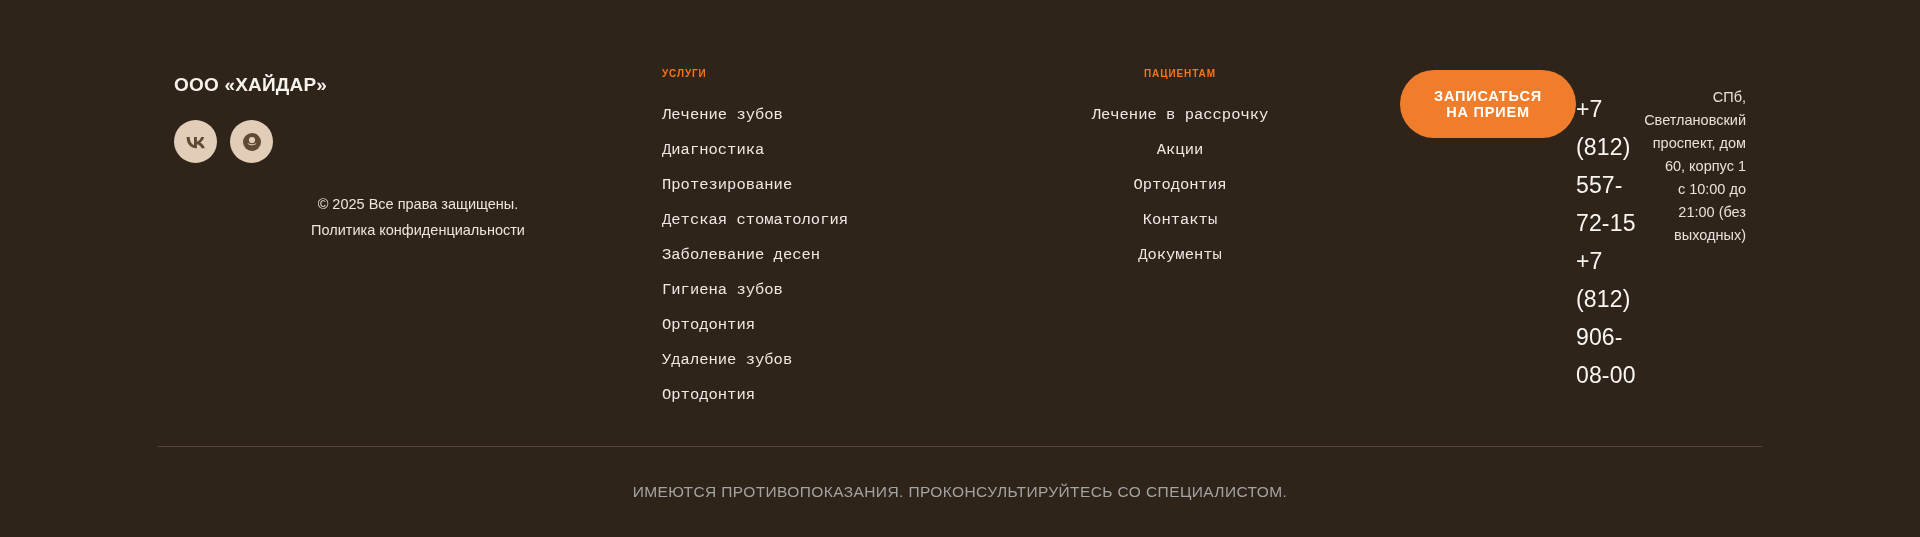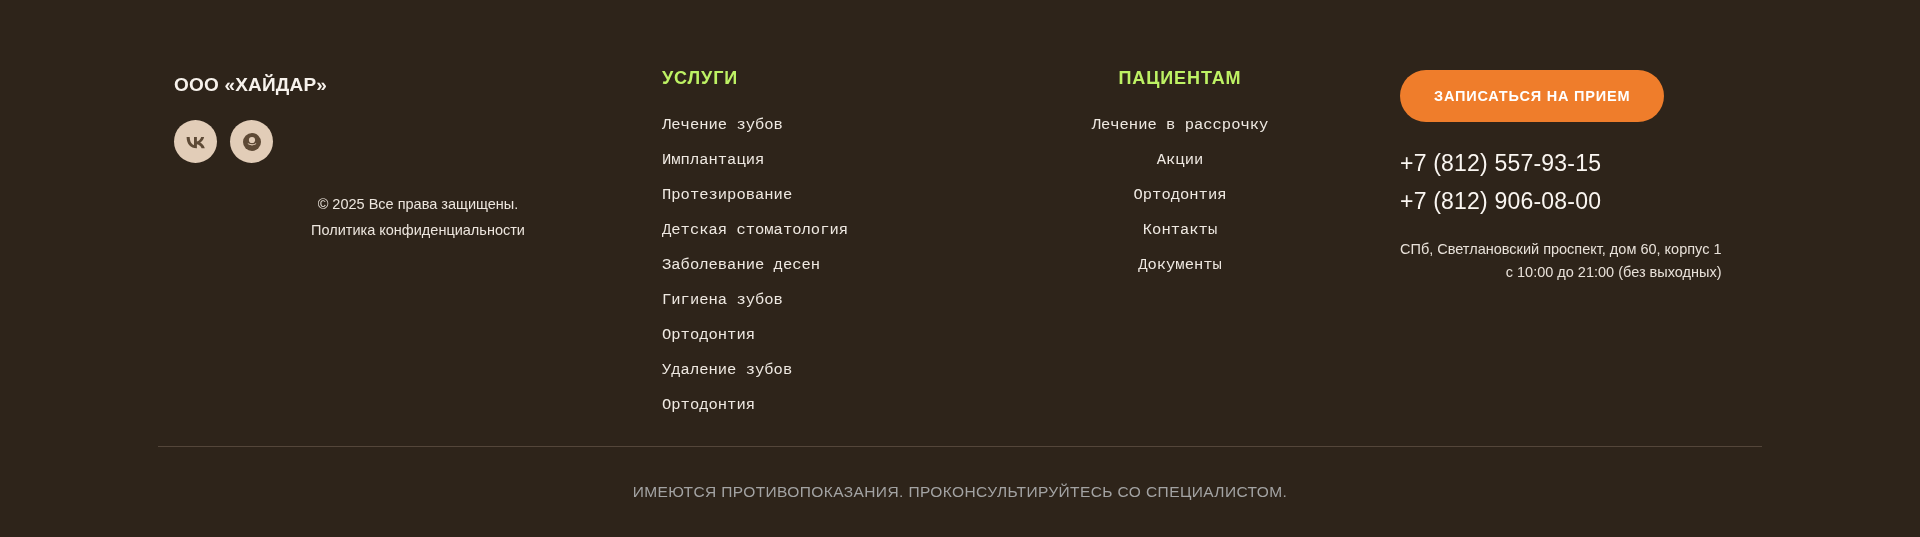--- a/index.html
+++ b/index.html
@@ -61,42 +61,42 @@
     color: #ece5dd;
     text-decoration: none;
     display: block;
     cursor: pointer;
   }
 
   
   .col-links { flex: 0 0 298px; }
   .col-links.patients { flex: 0 0 440px; text-align: center; }
   .col-head {
-    font-size: 18px;
+    font-size: 10px;
     font-weight: bold;
     letter-spacing: 0.9px;
-    color: #bef264;
+    color: #f97316;
     text-transform: uppercase;
     margin-bottom: 24px;
   }
   .link-list { list-style: none; }
   .link-list li { margin-bottom: 11px; font-family: Liberation Mono, monospace; }
   .link-list a {
     font-size: 15.5px;
     line-height: 24px;
     color: #efe9e2;
     text-decoration: none;
     cursor: pointer;
   }
 
   
   .col-contact {
     flex: 1 1 auto;
     display: flex;
-    flex-direction: column;
+    flex-direction: row;
     align-items: flex-start;
   }
   .cta-button {
     background: #ef7d2b;
     color: #ffffff;
     border: none;
     border-radius: 999px;
     font-family: "Liberation Sans", sans-serif;
     font-size: 14.5px;
     font-weight: bold;
@@ -172,21 +172,21 @@
       <div class="legal">
         <div>© 2025 Все права защищены.</div>
         <a href="#">Политика конфиденциальности</a>
       </div>
     </div>
 
     <div class="col-links">
       <div class="col-head">УСЛУГИ</div>
       <ul class="link-list">
         <li><a href="#">Лечение зубов</a></li>
-        <li><a href="#">Имплантация</a></li>
+        <li><a href="#">Диагностика</a></li>
         <li><a href="#">Протезирование</a></li>
         <li><a href="#">Детская стоматология</a></li>
         <li><a href="#">Заболевание десен</a></li>
         <li><a href="#">Гигиена зубов</a></li>
         <li><a href="#">Ортодонтия</a></li>
         <li><a href="#">Удаление зубов</a></li>
         <li><a href="#">Ортодонтия</a></li>
       </ul>
     </div>
 
@@ -198,21 +198,21 @@
         <li><a href="#">Ортодонтия</a></li>
         <li><a href="#">Контакты</a></li>
         <li><a href="#">Документы</a></li>
       </ul>
     </div>
 
     <div class="col-contact">
       <button class="cta-button">ЗАПИСАТЬСЯ НА ПРИЕМ</button>
 
       <div class="phones">
-        <a href="#">+7 (812) 557-93-15</a>
+        <a href="#">+7 (812) 557-72-15</a>
         <a href="#">+7 (812) 906-08-00</a>
       </div>
 
       <div class="addr">
         <div>СПб, Светлановский проспект, дом 60, корпус 1</div>
         <div>с 10:00 до 21:00 (без выходных)</div>
       </div>
     </div>
 
   </div>

